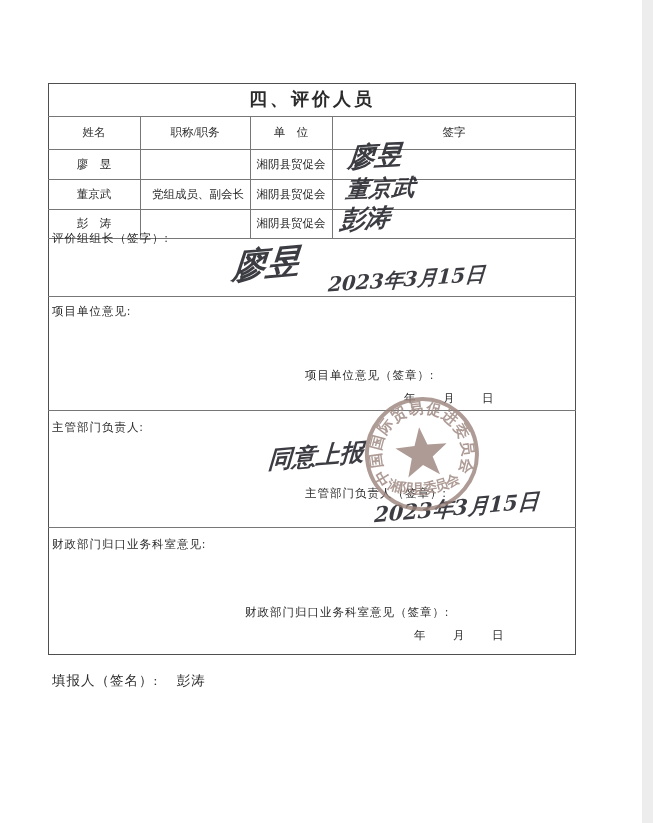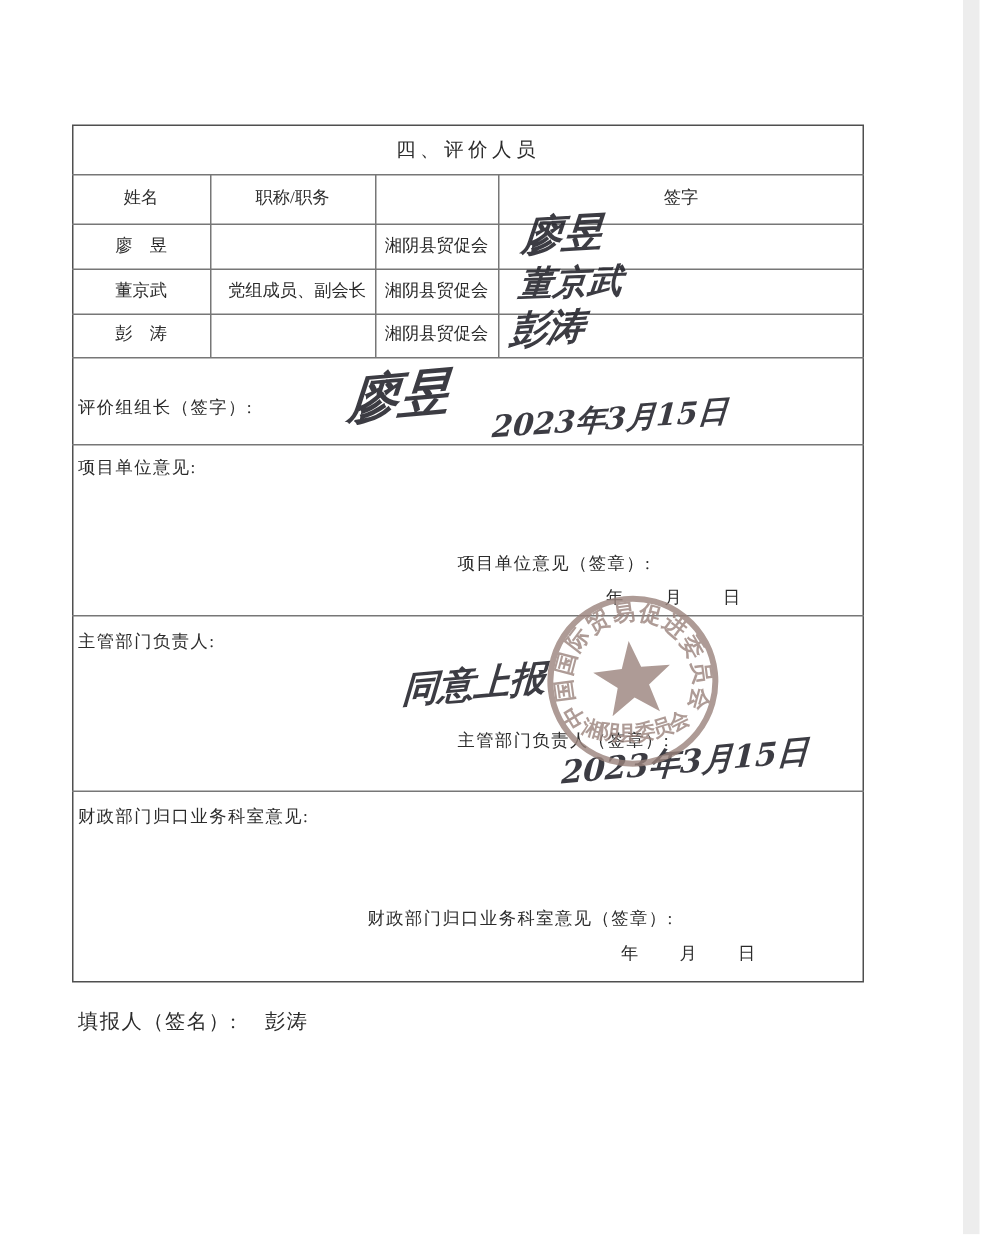--- a/index.html
+++ b/index.html
@@ -11,21 +11,21 @@
   .scan-band { position:absolute; left:642px; top:0; width:11px; height:823px;
     background:#ededed; }
   
   .frame { position:absolute; left:48px; top:83px; width:528px; height:572px;
     border:1.5px solid #4f4f4f; box-sizing:border-box; }
   .hline { position:absolute; left:48px; width:528px; height:1px; background:#777; }
   .vline { position:absolute; width:1px; background:#777; }
   
   .cell { position:absolute; font-size:11.5px; color:#2b2b2b; white-space:nowrap; }
   .center { text-align:center; }
-  .title-row { font-size:13px; letter-spacing:3px; }
+  .title-row { font-size:18px; letter-spacing:3px;font-weight:bold; }
   .lbl { position:absolute; font-size:11.5px; letter-spacing:1px; white-space:nowrap; }
   .ymd { letter-spacing:8px; }
   .hand {
     position:absolute; font-style:italic; font-weight:600; color:#22222a;
     white-space:nowrap; opacity:.88; font-family:"DejaVu Serif","Liberation Serif",serif;
   }
   .footer-line { position:absolute; font-size:13.5px; letter-spacing:1px; white-space:nowrap; }
   .stamp-svg { position:absolute; left:340px; top:372px; width:166px; height:166px;
     transform:rotate(-6deg); opacity:.8; }
 </style>
@@ -45,36 +45,37 @@
   <div class="hline" style="top:410px"></div>
   <div class="hline" style="top:527px"></div>
   <div class="vline" style="left:140px;top:116px;height:122px"></div>
   <div class="vline" style="left:250px;top:116px;height:122px"></div>
   <div class="vline" style="left:332px;top:116px;height:122px"></div>
 
   <div class="cell center title-row" style="left:48px;top:83px;width:528px;line-height:33px">四、评价人员</div>
 
   <div class="cell center" style="left:48px;top:116px;width:92px;line-height:33px">姓名</div>
   <div class="cell center" style="left:140px;top:116px;width:110px;line-height:33px">职称/职务</div>
+  <div class="cell center" style="left:250px;top:116px;width:82px;line-height:33px">单　位</div>
   <div class="cell center" style="left:48px;top:149px;width:92px;line-height:30px">廖　昱</div>
 
   <div class="cell center" style="left:332px;top:116px;width:244px;line-height:33px">签字</div>
   <div class="cell center" style="left:250px;top:149px;width:82px;line-height:30px">湘阴县贸促会</div>
   <div class="hand" style="left:348px;top:138px;font-size:27px;transform:rotate(-3deg) skewX(-8deg)">廖昱</div>
 
   <div class="cell center" style="left:48px;top:179px;width:92px;line-height:30px">董京武</div>
   <div class="cell" style="left:152px;top:179px;width:98px;line-height:30px">党组成员、副会长</div>
   <div class="cell center" style="left:250px;top:179px;width:82px;line-height:30px">湘阴县贸促会</div>
   <div class="hand" style="left:346px;top:173px;font-size:23px;transform:rotate(-2deg) skewX(-8deg)">董京武</div>
 
   <div class="cell center" style="left:48px;top:209px;width:92px;line-height:29px">彭　涛</div>
   <div class="cell center" style="left:250px;top:209px;width:82px;line-height:29px">湘阴县贸促会</div>
   <div class="hand" style="left:340px;top:202px;font-size:25px;transform:rotate(-4deg) skewX(-8deg)">彭涛</div>
 
-  <div class="lbl" style="left:52px;top:264px">评价组组长（签字）:</div>
+  <div class="lbl" style="left:52px;top:231px">评价组组长（签字）:</div>
   <div class="hand" style="left:232px;top:241px;font-size:34px;transform:rotate(-5deg) skewX(-10deg)">廖昱</div>
   <div class="hand" style="left:328px;top:266px;font-size:20px;transform:rotate(-4deg) skewX(-8deg)">2023年3月15日</div>
 
   <div class="lbl" style="left:52px;top:304px">项目单位意见:</div>
   <div class="lbl" style="left:305px;top:368px">项目单位意见（签章）:</div>
   <div class="lbl ymd" style="left:404px;top:391px">年　月　日</div>
 
   <div class="lbl" style="left:52px;top:420px">主管部门负责人:</div>
   <div class="hand" style="left:268px;top:440px;font-size:24px;transform:rotate(-5deg) skewX(-8deg)">同意上报</div>
   <div class="lbl" style="left:305px;top:486px">主管部门负责人（签章）:</div>

